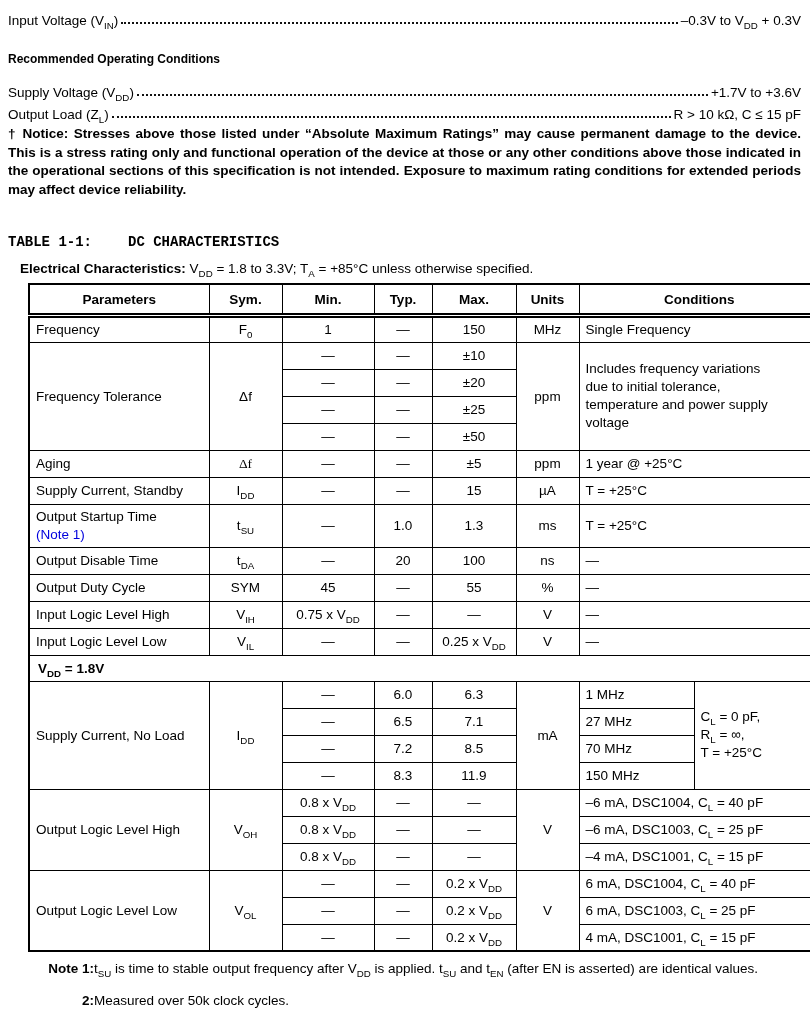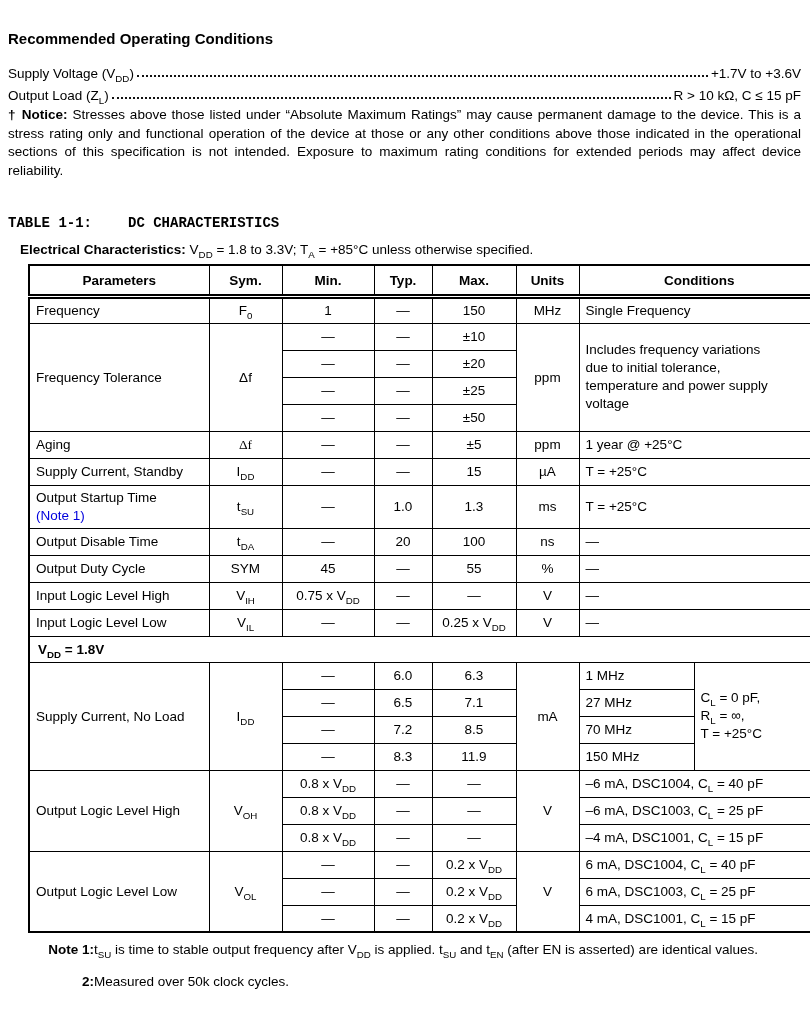--- a/index.html
+++ b/index.html
@@ -11,23 +11,23 @@
     padding: 6px 9px 0 8px;
     overflow: hidden;
   }
   sub { font-size: 0.72em; line-height: 0; }
 
   
   .spec-line { display: flex; align-items: flex-end; height: 22px; }
   .spec-label, .spec-value { white-space: nowrap; }
   .leader { flex: 1 1 auto; border-bottom: 2px dotted #111; margin: 0 3px 4px 3px; }
 
-  h2.section-heading { font-size: 15px; font-weight: bold; margin: 24px 0 12px 0; letter-spacing: 0; }
-
-  .notice { text-align: justify; line-height: 18.6px; margin-top: 3px; }
+  h2.section-heading { font-size: 12px; font-weight: bold; margin: 24px 0 12px 0; letter-spacing: 0; }
+
+  .notice { text-align: justify; line-height: 18.6px; margin-top: 3px; font-weight: bold; }
 
   .table-caption { margin-top: 35px; font-weight: bold; font-size: 14px; font-family: Liberation Mono, monospace; }
   .table-caption .cap-label { display: inline-block; width: 120px; }
 
   .elec-line { margin: 11px 0 7px 0; padding-left: 12px; }
 
   table { border-collapse: collapse; table-layout: fixed; width: 791px; margin-left: 20px; border: 2px solid #000; }
   col.c-param { width: 180px; }
   col.c-sym   { width: 73px; }
   col.c-min   { width: 92px; }
@@ -53,20 +53,25 @@
   .notes-block { margin: 8px 0 0 28px; }
   .note { display: grid; grid-template-columns: 58px 1fr; line-height: 18.5px; }
   .note + .note { margin-top: 13px; }
   .note-label { font-weight: bold; text-align: right; white-space: nowrap; }
 </style>
 </head>
 <body>
 
 <div class="page">
 
+  <div class="spec-line">
+    <span class="spec-label">Input Voltage (V<sub>IN</sub>)</span>
+    <span class="leader"></span>
+    <span class="spec-value">–0.3V to V<sub>DD</sub> + 0.3V</span>
+  </div>
 
   <h2 class="section-heading">Recommended Operating Conditions</h2>
 
   <div class="spec-line">
     <span class="spec-label">Supply Voltage (V<sub>DD</sub>)</span>
     <span class="leader"></span>
     <span class="spec-value">+1.7V to +3.6V</span>
   </div>
   <div class="spec-line">
     <span class="spec-label">Output Load (Z<sub>L</sub>)</span>

